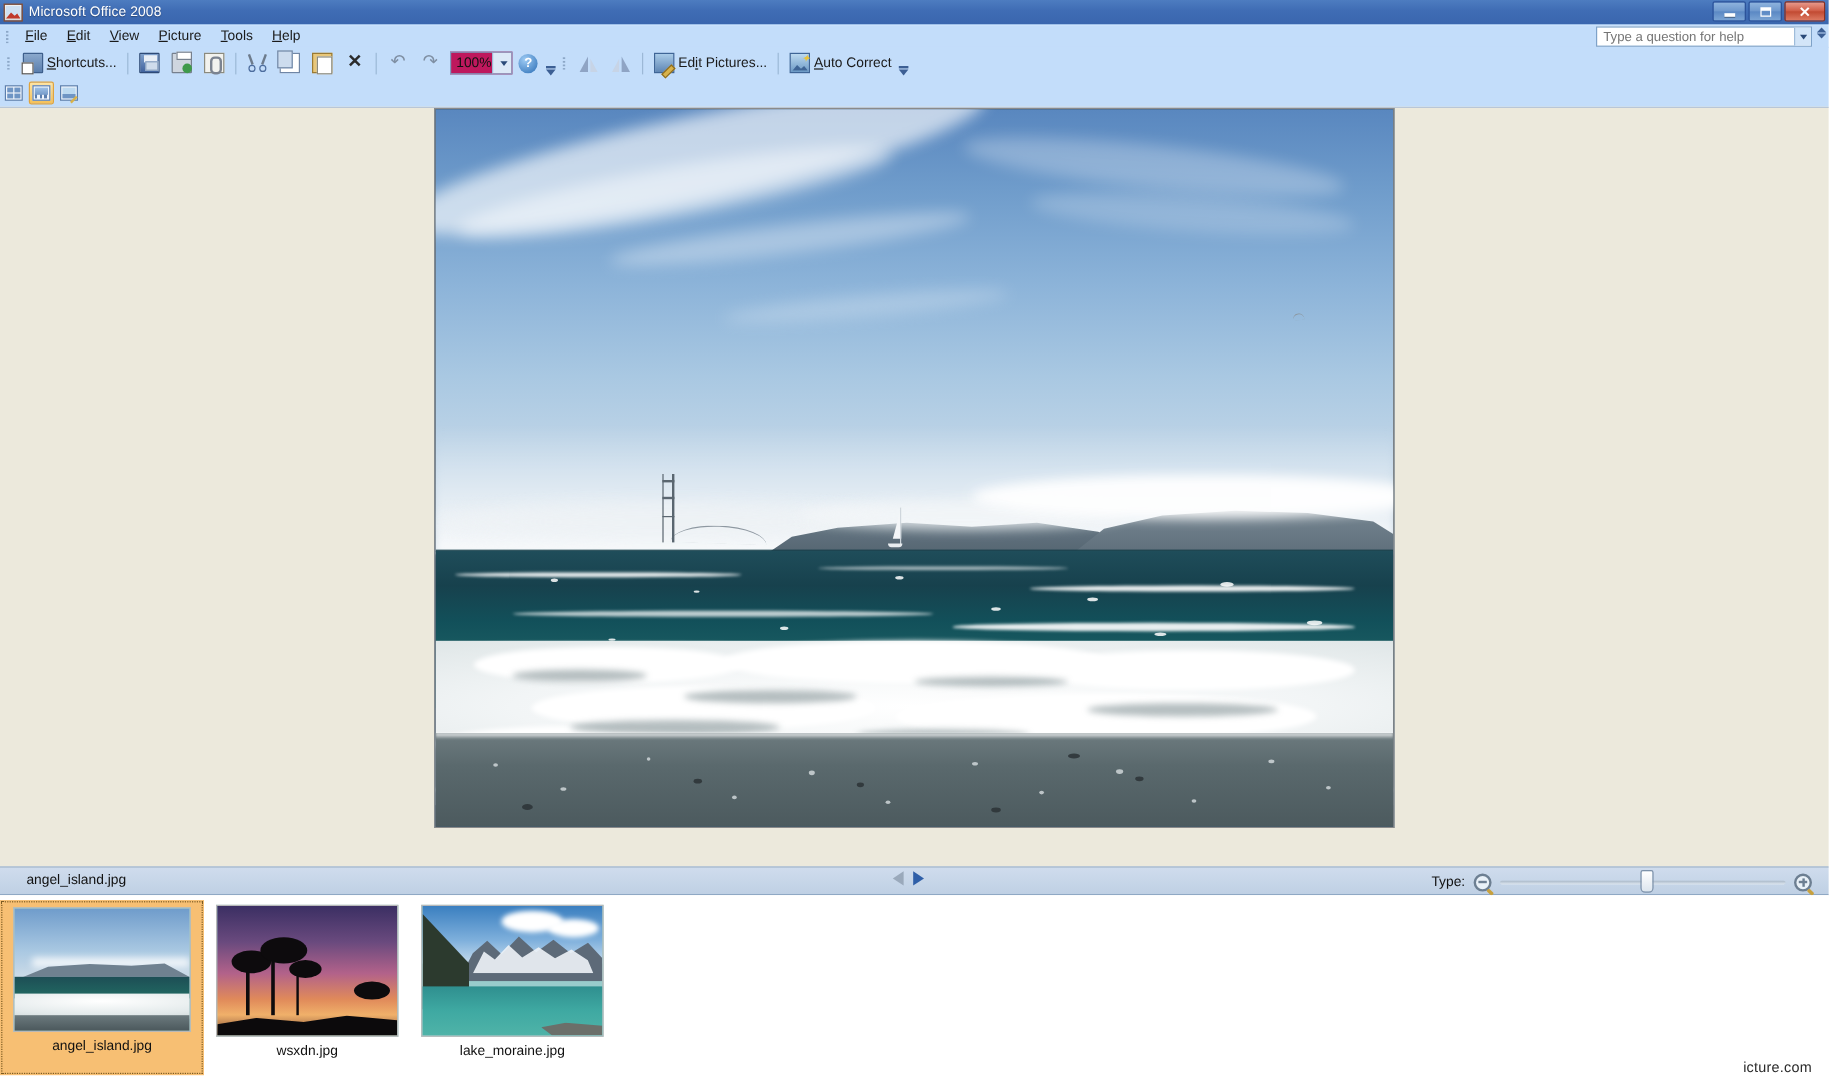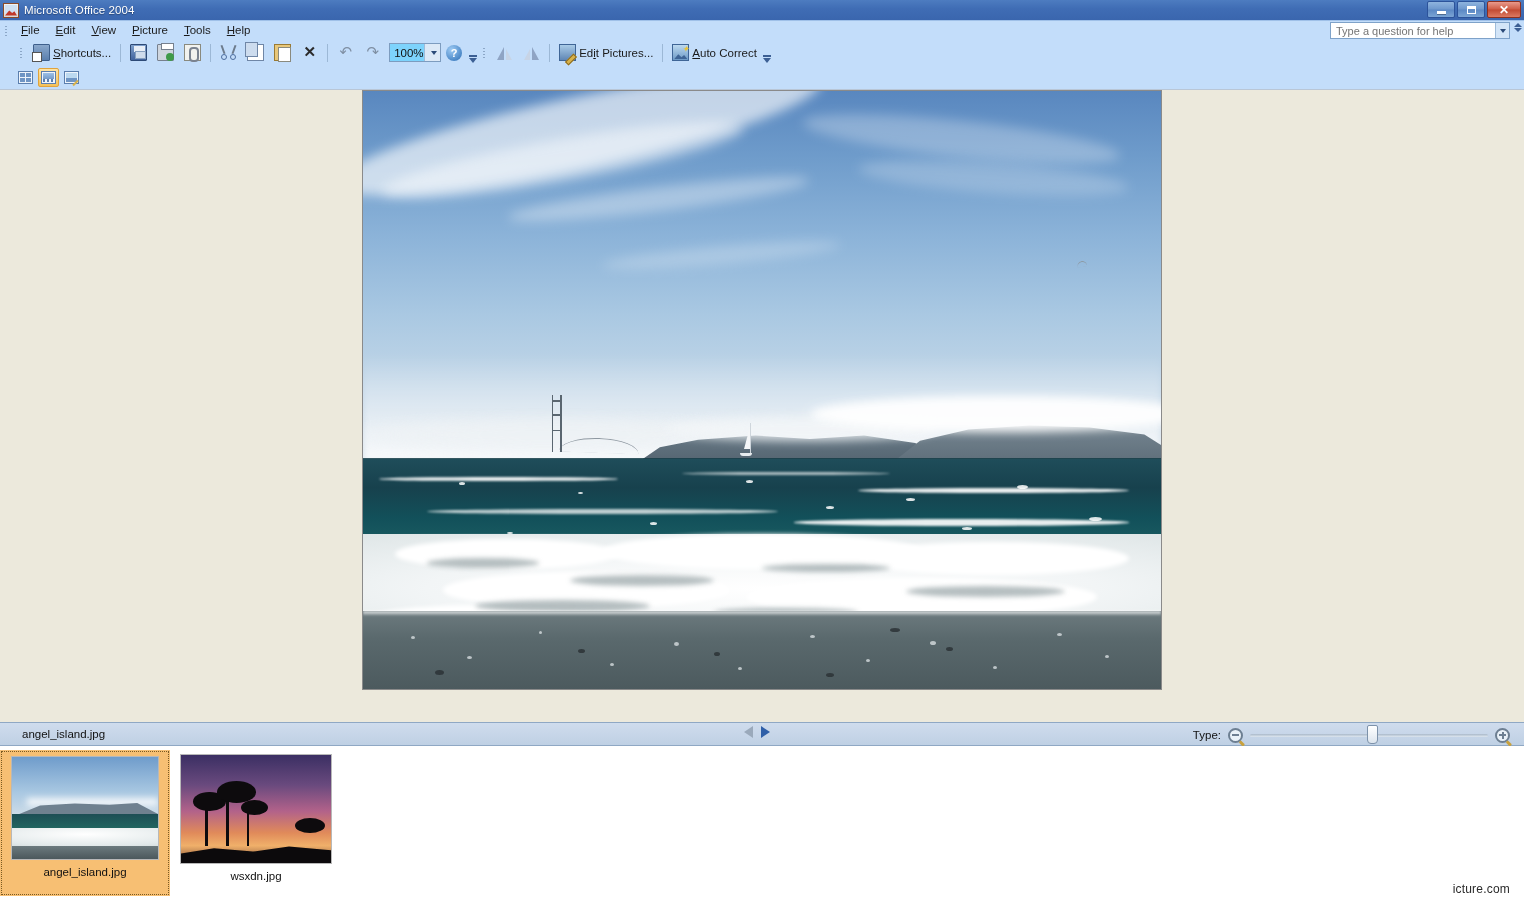--- a/index.html
+++ b/index.html
@@ -72,21 +72,21 @@
     background:#d3e5f8; border-left:1px solid #9fbcda; }
   .helpbox .arrow .caret { width:0;height:0;border-left:3px solid transparent;border-right:3px solid transparent;border-top:4px solid #2b4a78;}
   .help-scroll { position:absolute; right:2px; top:2px; display:flex; flex-direction:column; gap:1px; }
   .help-scroll .c { width:0;height:0;border-left:4px solid transparent;border-right:4px solid transparent;}
   .help-scroll .up { border-bottom:4px solid #3c5f94; }
   .help-scroll .dn { border-top:4px solid #3c5f94; }
 
   
   .toolbar-zone { background: #c3ddfa; flex: 0 0 auto; }
   .toolbar {
-    height: 25px; display: flex; align-items: center; padding-left: 15px;
+    height: 25px; display: flex; align-items: center; padding-left: 1px;
   }
   .toolbar.row2 { height: 24px; }
   .tb-item { display: flex; align-items: center; height: 22px; padding: 0 3px; margin: 0 1px;
              border: 1px solid transparent; border-radius: 2px; cursor: default; }
   .tb-label { font-size: 11.5px; color: #1a1a1a; margin-left: 3px; }
   .tb-label u { text-decoration: underline; }
   .tb-sep { width: 1px; height: 18px; background: #9cb8d6; margin: 0 4px; }
   .ic { width: 17px; height: 17px; position: relative; display:inline-block; }
 
   
@@ -124,21 +124,21 @@
      border-left:6px solid transparent;border-bottom:11px solid #c7d4e6;}
   .ic-editpics{background:linear-gradient(to bottom,#a9cbe8,#5f86b4);border:1px solid #3f6596;}
   .ic-editpics::after{content:"";position:absolute;right:-2px;bottom:-2px;width:10px;height:3px;background:#d8b24a;
      transform:rotate(-45deg);border:1px solid #8a6a20;}
   .ic-autocorrect{background:linear-gradient(to bottom,#bcd9f0,#6d9ac6);border:1px solid #3f6596;}
   .ic-autocorrect::after{content:"";position:absolute;left:1px;bottom:1px;width:13px;height:6px;background:#3f6596;
      clip-path:polygon(0 100%,30% 20%,55% 70%,75% 35%,100% 100%);}
   .ic-sparkle{position:absolute;right:-1px;top:-1px;color:#e8c33a;font-size:9px;}
 
   .zoombox {
-    width: 52px; height: 19px; background:#7dd3fc; border:1px solid #7d9cbf; display:flex; align-items:center;
+    width: 52px; height: 19px; background:#be185d; border:1px solid #7d9cbf; display:flex; align-items:center;
     margin-left:3px;
   }
   .zoombox span { flex:1; font-size:11.5px; padding-left:4px; color:#111; }
   .zoombox .ddarrow { width:14px;height:17px;background:#dce9f7;border-left:1px solid #9fbcda;
     display:flex;align-items:center;justify-content:center;}
   .zoombox .ddarrow i{width:0;height:0;border-left:3px solid transparent;border-right:3px solid transparent;border-top:4px solid #2b4a78;}
   .tb-overflow{width:11px;height:20px;display:flex;flex-direction:column;align-items:center;justify-content:flex-end;}
   .tb-overflow i{width:0;height:0;border-left:4px solid transparent;border-right:4px solid transparent;border-top:5px solid #3c5f94;}
   .tb-overflow b{display:block;width:8px;height:2px;background:#3c5f94;margin-bottom:1px;}
 
@@ -353,21 +353,21 @@
 </head>
 <body>
 
 <div id="app">
 
   <div class="titlebar">
     <div class="app-icon">
       <div class="sky"></div>
         <div class="mtn"></div>
     </div>
-    <div class="title">Microsoft Office 2004</div>
+    <div class="title">Microsoft Office 2008</div>
     <div class="winbtns">
       <div class="winbtn">
           <div class="glyph-min"></div>
         </div>
       <div class="winbtn">
           <div class="glyph-max"></div>
         </div>
       <div class="winbtn close">
           <span class="glyph-close">✕</span>
         </div>
@@ -674,17 +674,30 @@
         <div class="can" style="left:24%;bottom:56%;width:26%;height:20%;"></div>
         <div class="can" style="left:40%;bottom:44%;width:18%;height:14%;"></div>
         <div class="can" style="left:76%;bottom:28%;width:20%;height:14%;"></div>
         <div class="ground"></div>
       </div>
       <div class="thumb-label">wsxdn.jpg</div>
     </div>
 
 
 
+    <div class="thumb-cell">
+      <div class="thumb-img ti6">
+        <div class="t-sky"></div>
+        <div class="cl" style="left:44%;top:4%;width:34%;height:16%;"></div>
+        <div class="cl" style="left:70%;top:10%;width:28%;height:14%;"></div>
+        <div class="peaks"></div>
+          <div class="snow"></div>
+          <div class="lside"></div>
+        <div class="t-water"></div>
+          <div class="shore"></div>
+      </div>
+      <div class="thumb-label">lake_moraine.jpg</div>
+    </div>
 
     <div class="watermark">icture.com</div>
   </div>
 
 </div>
 
 </body></html>

